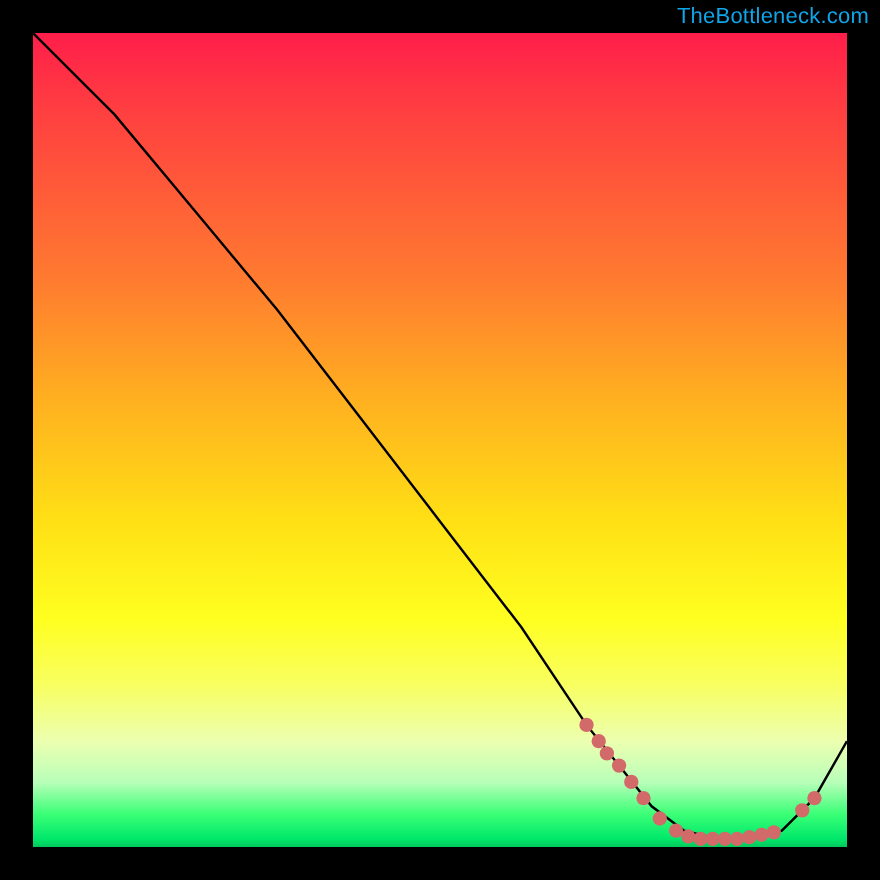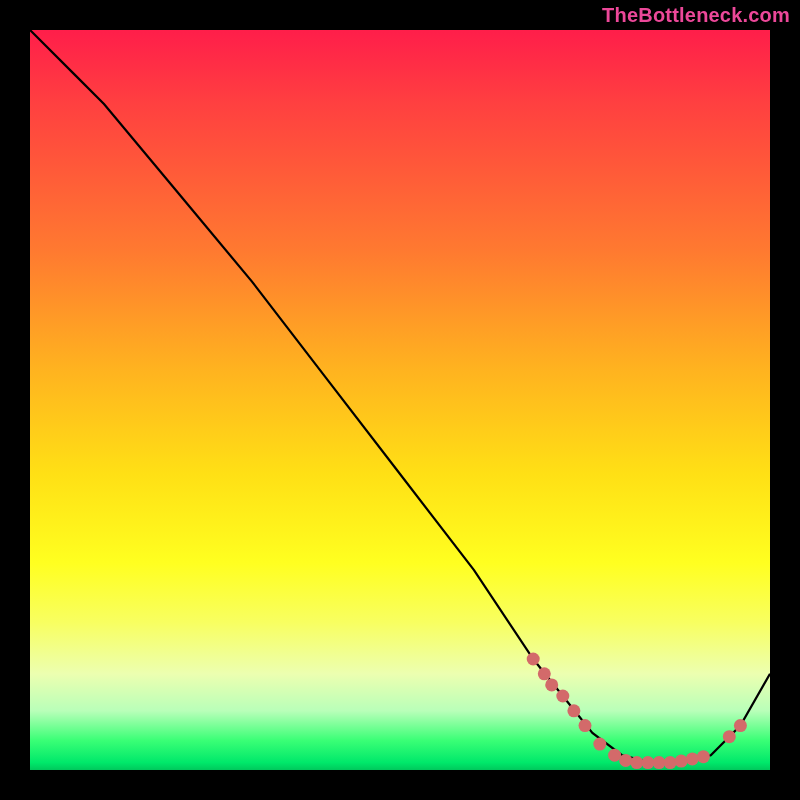--- a/index.html
+++ b/index.html
@@ -13,23 +13,23 @@
   }
   .container {
     position: relative;
     width: 800px;
     height: 800px;
   }
   .watermark {
     position: absolute;
     top: 4px;
     right: 10px;
-    color: #ec4899;
+    color: #0ea5e9;
     font-size: 20px;
-    font-weight: 700;
+    font-weight: 400;
     z-index: 10;
     letter-spacing: 0.2px;
   }
   .plot-area {
     position: absolute;
     left: 30px;
     top: 30px;
     width: 740px;
     height: 740px;
     overflow: hidden;

